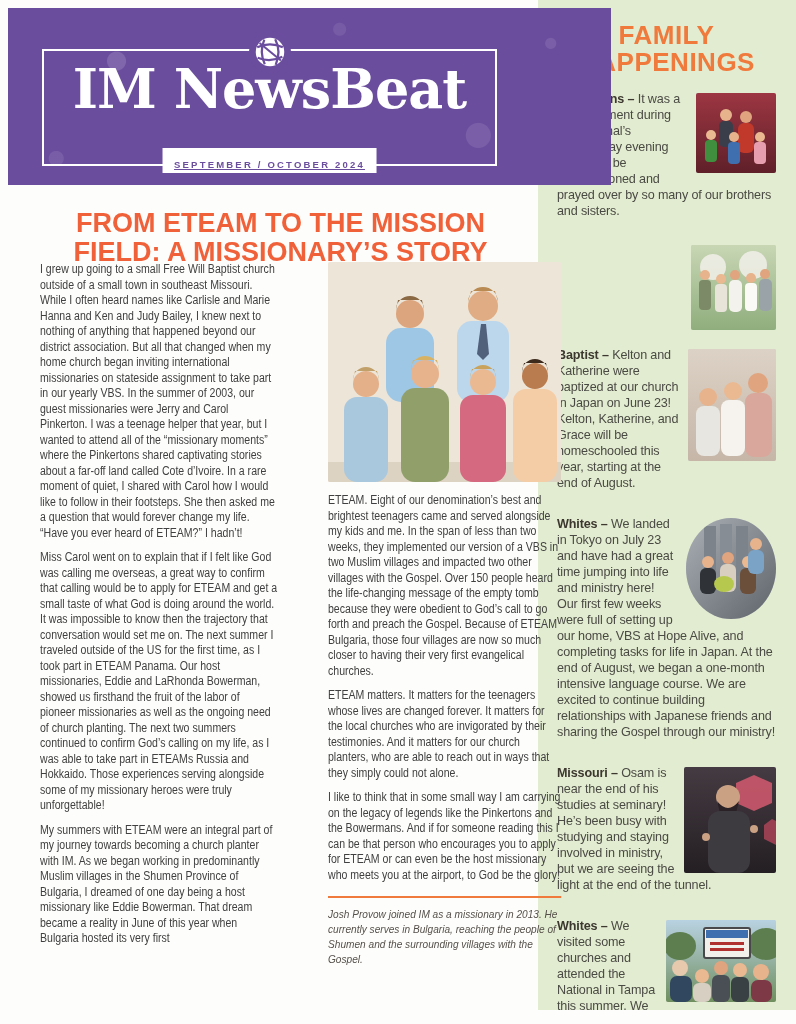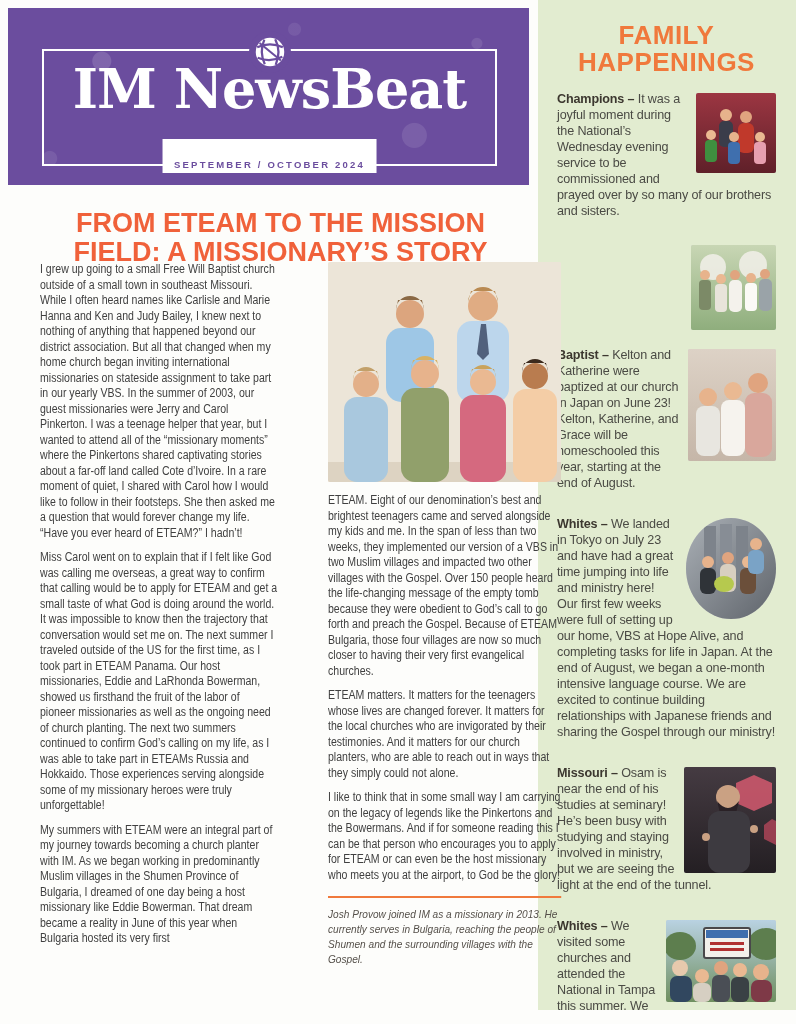--- a/index.html
+++ b/index.html
@@ -12,35 +12,35 @@
   .sidebar h2{margin:8px 0 14px;text-align:center;color:#f0793c;font-size:26px;line-height:1.05;
               letter-spacing:.5px;font-weight:bold;}
   .entry{margin-bottom:12px;font-size:12.6px;line-height:16px;letter-spacing:-.15px;color:#4a4a44;}
   .entry::after{content:"";display:block;clear:both;}
   .entry .ph{float:right;margin:2px 0 4px 9px;background:#ccc;overflow:hidden;border-radius:2px;}
   .entry .ph svg{display:block;}
   .entry strong{color:#3c372f;margin-top:31px;}
   .ph.round{border-radius:50%;}
 
   
-  .masthead{position:absolute;left:8px;top:8px;width:521px;height:177px;background:#6b4d9e;
+  .masthead{position:absolute;left:8px;top:8px;width:603px;height:177px;background:#6b4d9e;
             background-image:radial-gradient(circle at 18% 30%,rgba(255,255,255,.14) 0 9px,transparent 10px),
                              radial-gradient(circle at 78% 72%,rgba(255,255,255,.10) 0 12px,transparent 13px),
                              radial-gradient(circle at 55% 12%,rgba(255,255,255,.08) 0 6px,transparent 7px),
                              radial-gradient(circle at 90% 20%,rgba(255,255,255,.10) 0 5px,transparent 6px),
                              radial-gradient(circle at 8% 85%,rgba(255,255,255,.09) 0 7px,transparent 8px);}
   .frame{position:absolute;left:34px;top:41px;width:451px;height:113px;border:2.5px solid #fff;}
   .globe-mask{position:absolute;left:50%;top:-20px;transform:translateX(-50%);width:42px;height:42px;
               border-radius:50%;background:#6b4d9e;}
   .globe{position:absolute;left:50%;top:-18px;transform:translateX(-50%);}
   .mast-title{position:absolute;left:0;right:0;top:11px;margin:0;text-align:center;color:#ffffff;
               font-family:"DejaVu Serif",serif;font-weight:bold;font-size:54px;line-height:1;letter-spacing:-1px;}
   .date-banner{position:absolute;left:50%;bottom:-9px;transform:translateX(-50%);background:#ffffff;
                color:#6b4d9e;font-weight:bold;font-size:9.5px;letter-spacing:2.2px;
-               padding:20px 12px 3px;white-space:nowrap;}
+               padding:11px 12px 3px;white-space:nowrap;text-decoration:underline;}
 
   
   .headline{position:absolute;left:8px;top:197px;width:521px;margin:12px;padding:0 24px;box-sizing:border-box;
             text-align:center;color:#f0613a;font-size:27px;line-height:1.08;font-weight:800;letter-spacing:0;}
   .cols{position:absolute;left:40px;top:262px;width:481px;display:flex;gap:18px;}
   .col{font-size:12px;line-height:15.5px;}
   .cz{transform:scaleX(0.88);transform-origin:0 0;}
   .col1 .cz{width:270px;}
   .col2 .cz{width:265px;}
   .col p{margin:0 0 9px;}

